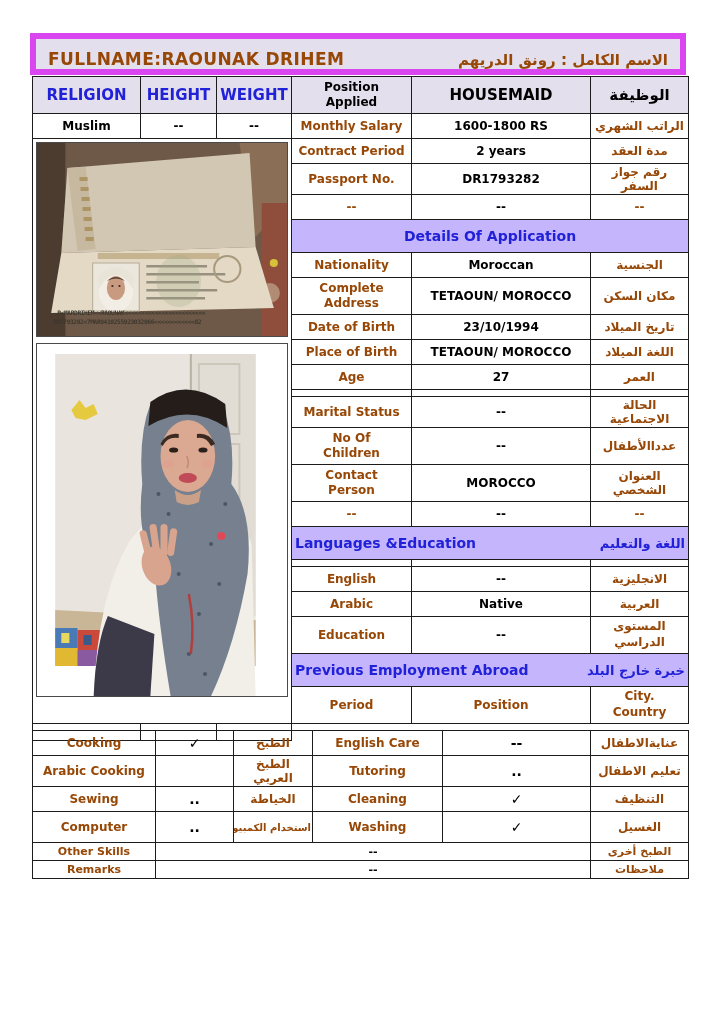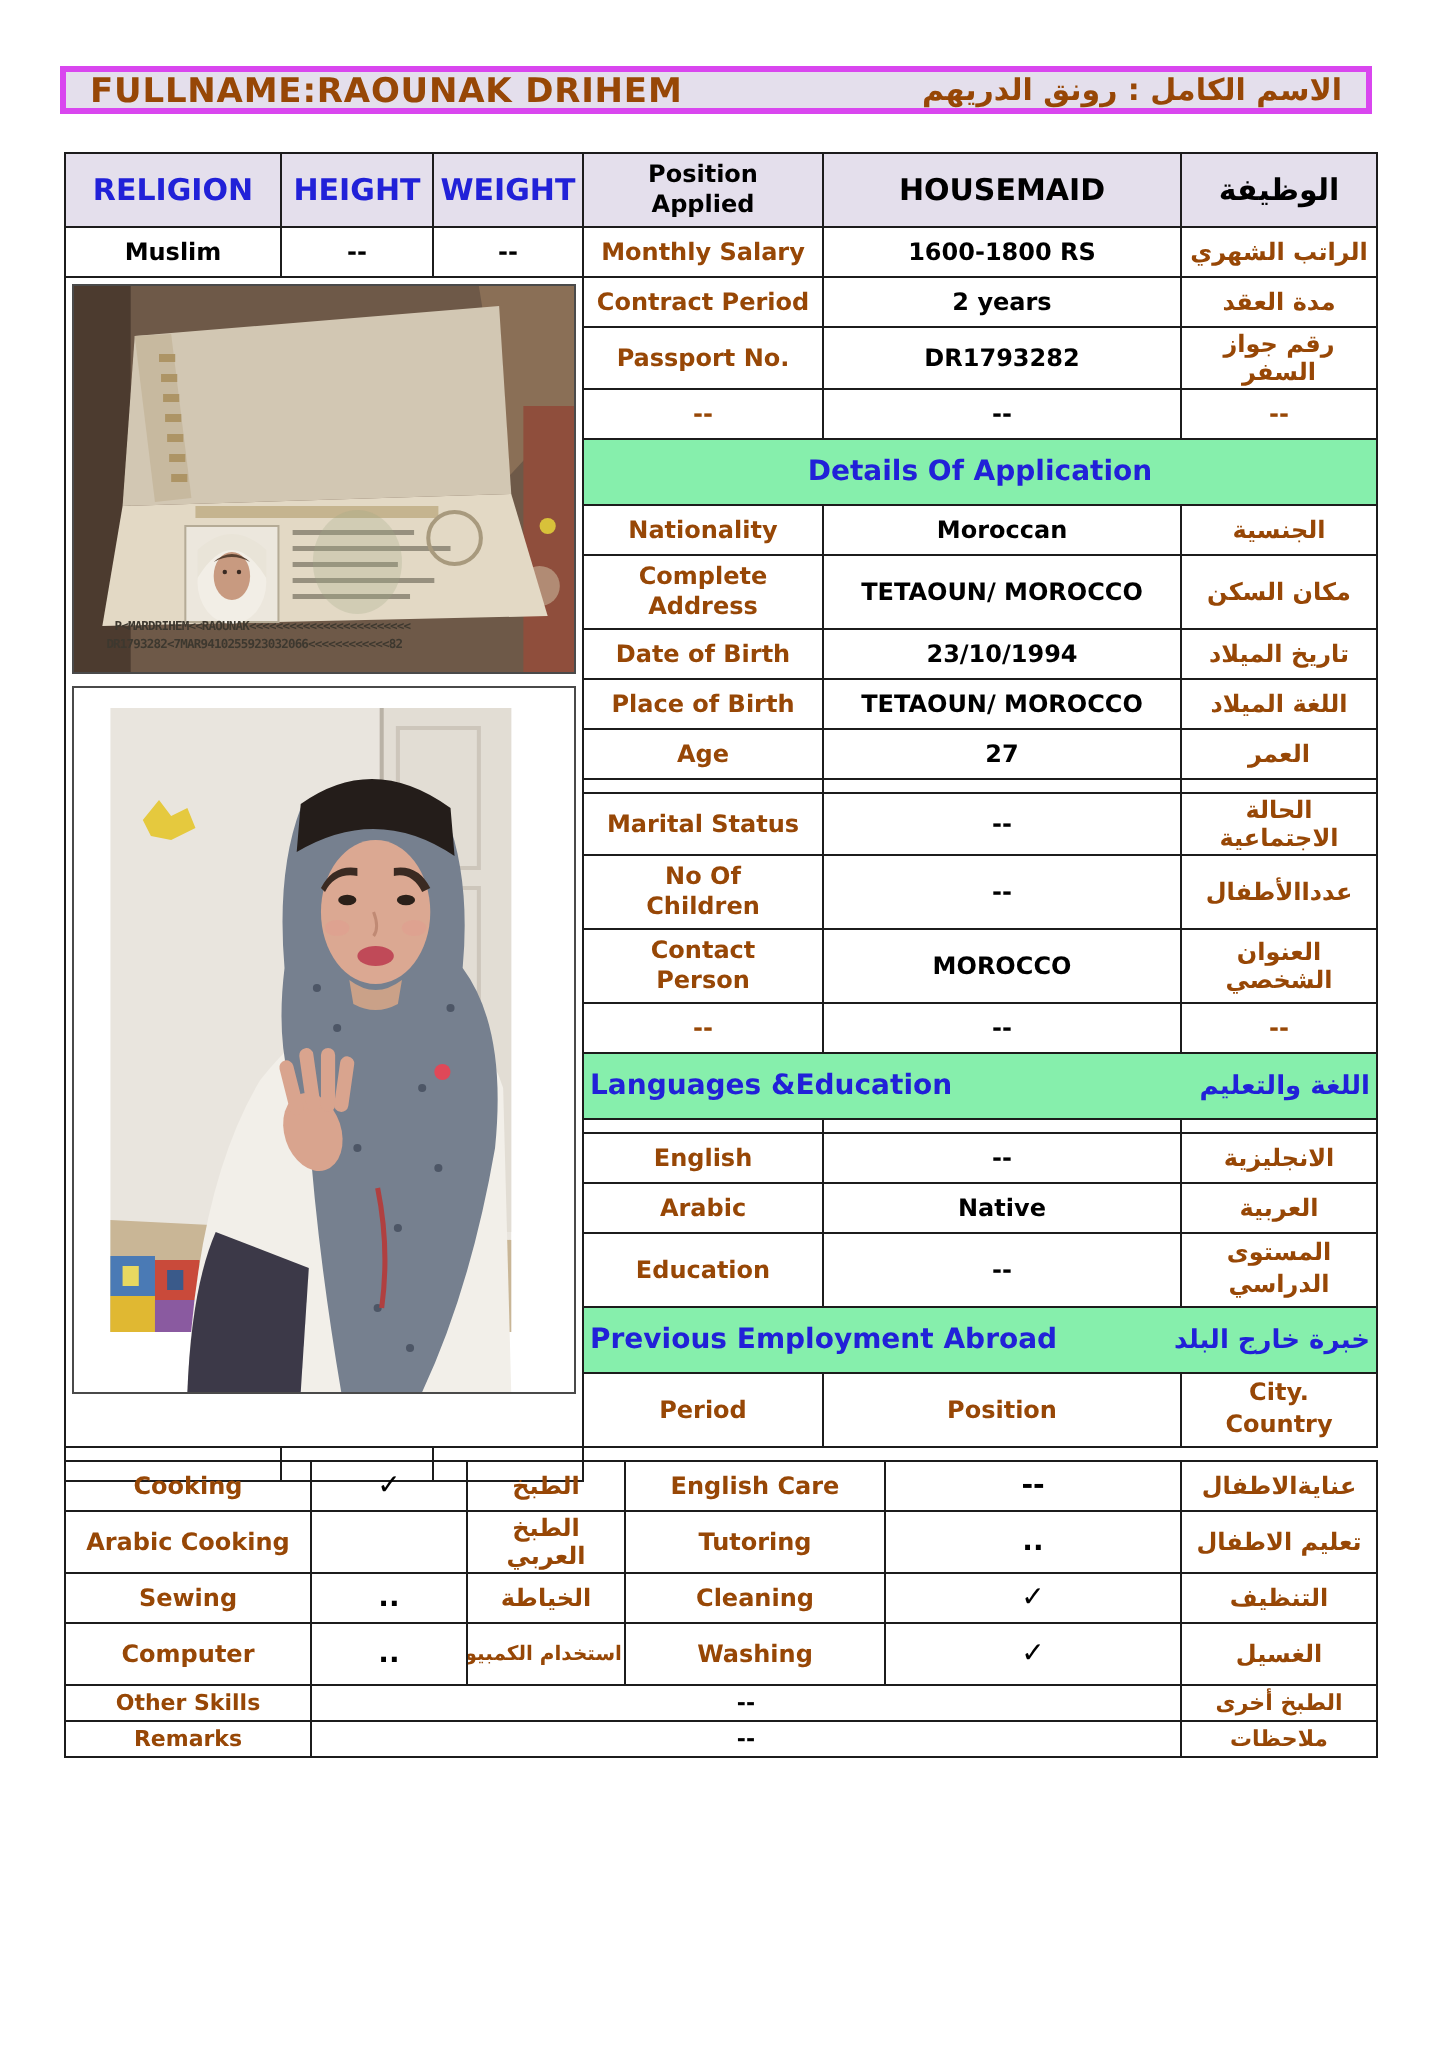--- a/index.html
+++ b/index.html
@@ -1,36 +1,36 @@
 <!DOCTYPE html>
 <html><head>
 <meta charset="utf-8">
 <style>
   html,body{margin:0;padding:0;background:#ffffff;}
   .page{position:relative;width:724px;height:1024px;background:#ffffff;
         font-family:"DejaVu Sans","Liberation Sans",sans-serif;overflow:hidden;}
 
   
-  .titlebar{position:absolute;top:33px;left:30px;width:656px;height:24px;
-    background:#E4DFEC;border:3px solid #d946ef;box-sizing:border-box;
-    display:flex;align-items:flex-start;justify-content:space-between;padding:0 12px;}
+  .titlebar{position:absolute;top:33px;left:30px;width:656px;height:42px;
+    background:#E4DFEC;border:6px solid #d946ef;box-sizing:border-box;
+    display:flex;align-items:flex-end;justify-content:space-between;padding:0 12px;}
   .titlebar .en{color:#974706;font-weight:bold;font-size:17px;letter-spacing:.4px;}
   .titlebar .ar{color:#974706;font-weight:bold;font-size:15px;direction:rtl;}
 
   table{border-collapse:collapse;table-layout:fixed;}
   td{border:1px solid #1c1c1c;text-align:center;vertical-align:middle;
      font-weight:bold;font-size:12px;color:#000;padding:1px 3px;overflow:hidden;}
   .main{position:absolute;top:76px;left:32px;width:656px;}
   .skillstb{position:absolute;top:730px;left:32px;width:656px;}
 
   .lav{background:#E4DFEC;}
   .blue{color:#2121D8;}
   .brown{color:#974706;}
   .big{font-size:15px;}
-  .band{background:#86efac;color:#2121D8;font-size:14px;height:30px;}
+  .band{background:#c4b5fd;color:#2121D8;font-size:14px;height:30px;}
   .band .bandwrap{display:flex;justify-content:space-between;align-items:center;gap:28px;}
   .band .ar{direction:rtl;font-size:13px;}
   .ar{direction:rtl;}
   .wrap2{padding:1px 22px;line-height:1.25;}
   .wrap2a{padding:1px 12px;line-height:1.3;}
   .sp{height:7px;}
   .sp td{padding:0;}
   .h36 td{height:34px;}
   .h30 td{height:28px;}
   .h24 td{height:22px;}

